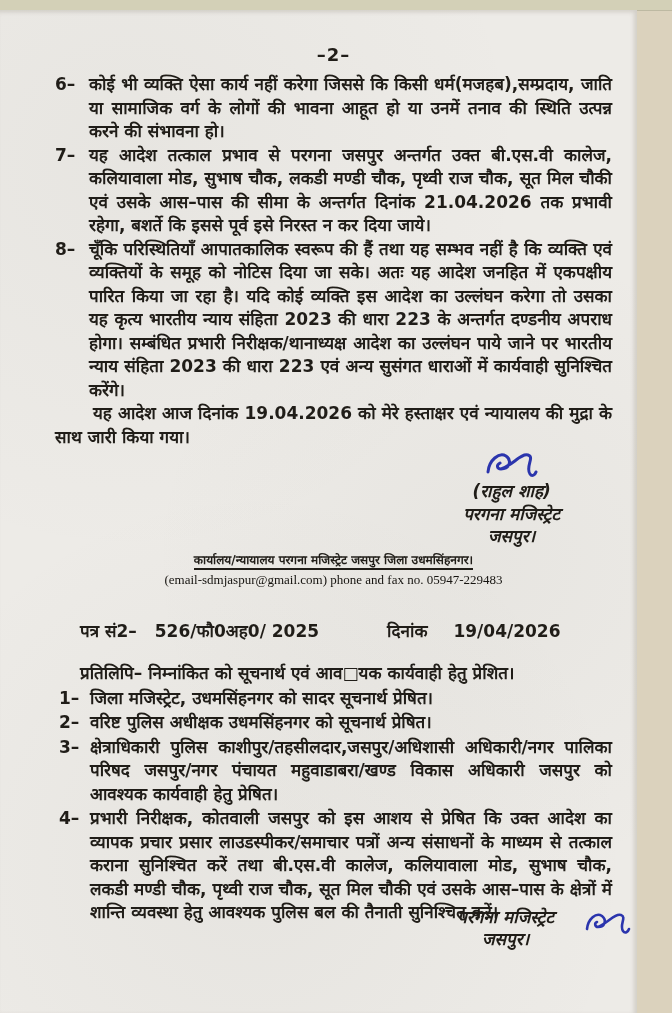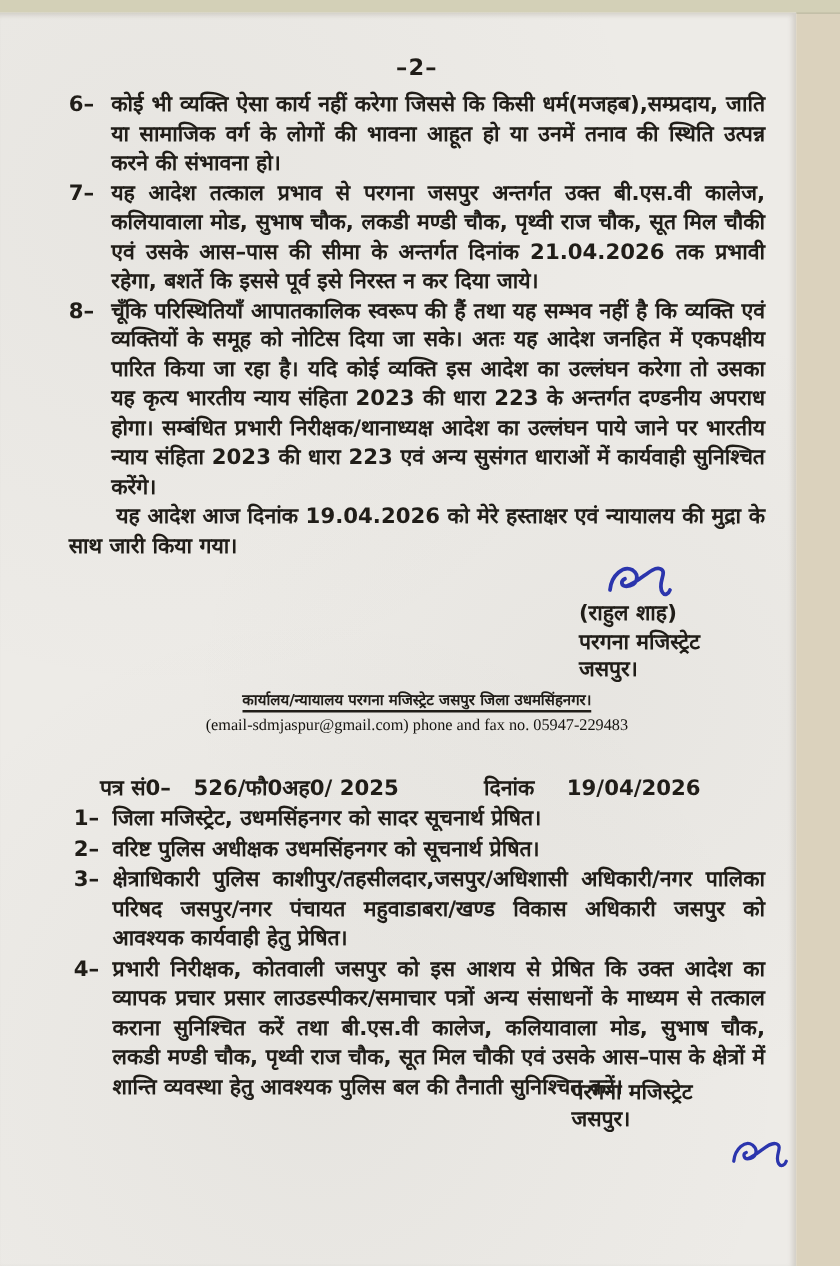--- a/index.html
+++ b/index.html
@@ -17,21 +17,21 @@
       radial-gradient(circle at 40% 85%, rgba(120,120,110,0.06), transparent 40%);
     box-shadow: inset -3px 2px 4px rgba(90,80,55,0.18);
   }
   .content{position:absolute;top:0;left:0;right:0;bottom:0;padding:28px 25px 0 55px;color:var(--ink);}
   .pgnum{text-align:center;font-size:18px;font-weight:700;margin:6px 0 8px 0;letter-spacing:1px;}
   .hindi{font-weight:700;font-size:17px;line-height:23.5px;}
   .olist-item{display:flex;margin:0;}
   .olist-item .num{flex:none;width:34px;}
   .olist-item .itext{flex:1;text-align:justify;}
   .para{text-align:justify;text-indent:38px;}
-  .sigblock{margin:0 52px 0 auto;width:max-content;text-align:left;line-height:22.5px;position:relative;}
+  .sigblock{margin:0 52px 0 auto;width:max-content;text-align:center;line-height:22.5px;position:relative;font-style:italic;}
   .sigblock.top{margin-top:-2px;}
   .sig-svg{display:block;margin:0 auto -3px auto;}
   .office{text-align:center;font-size:12px;font-weight:700;margin-top:3px;}
   .office span{border-bottom:2px solid var(--ink);padding-bottom:1px;}
   .contact{text-align:center;font-family:"Liberation Serif",serif;font-weight:400;font-size:13px;line-height:20px;margin-top:2px;color:#15130f;}
   .letterline{display:flex;align-items:baseline;margin-top:2px;}
   .letterline .lbl{margin-left:25px;}
   .letterline .no{margin-left:18px;margin-top:28px;}
   .letterline .dlbl{margin-left:68px;}
   .letterline .dval{margin-left:26px;}
@@ -77,26 +77,27 @@
         <div>परगना मजिस्ट्रेट</div>
         <div>जसपुर।</div>
       </div>
 
       <div class="office">
         <span>कार्यालय/न्यायालय परगना मजिस्ट्रेट जसपुर जिला उधमसिंहनगर।</span>
       </div>
       <div class="contact">(email-sdmjaspur@gmail.com) phone and fax no. 05947-229483</div>
 
       <div class="letterline hindi">
-        <span class="lbl">पत्र सं0–</span>
+        <span class="lbl">पत्र सं2–</span>
         <span class="no">526/फौ0अह0/ 2025</span>
         <span class="dlbl">दिनांक</span>
         <span class="dval">19/04/2026</span>
       </div>
 
+      <div class="hindi copyhead">प्रतिलिपि– निम्नांकित को सूचनार्थ एवं आव□यक कार्यवाही हेतु प्रेशित।</div>
 
       <div class="hindi clist">
         <div class="olist-item">
           <span class="num">1–</span>
           <div class="itext">जिला मजिस्ट्रेट, उधमसिंहनगर को सादर सूचनार्थ प्रेषित।</div>
         </div>
         <div class="olist-item">
           <span class="num">2–</span>
           <div class="itext">वरिष्ट पुलिस अधीक्षक उधमसिंहनगर को सूचनार्थ प्रेषित।</div>
         </div>

